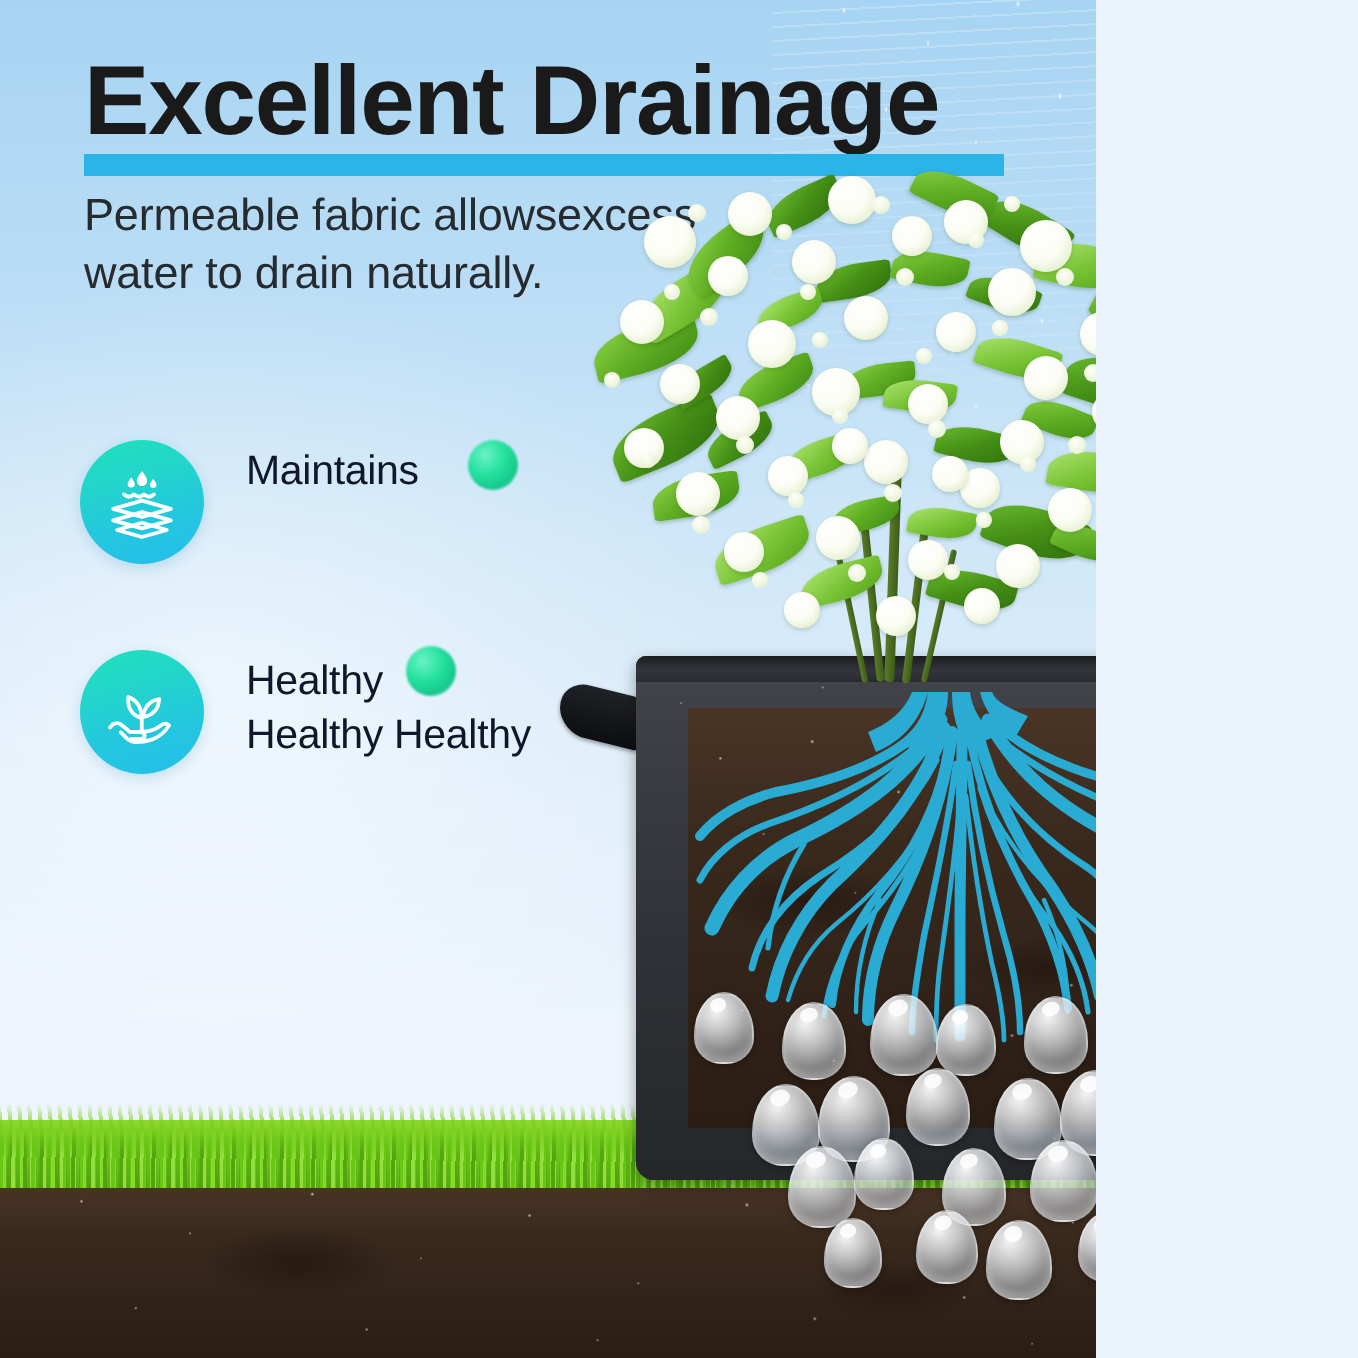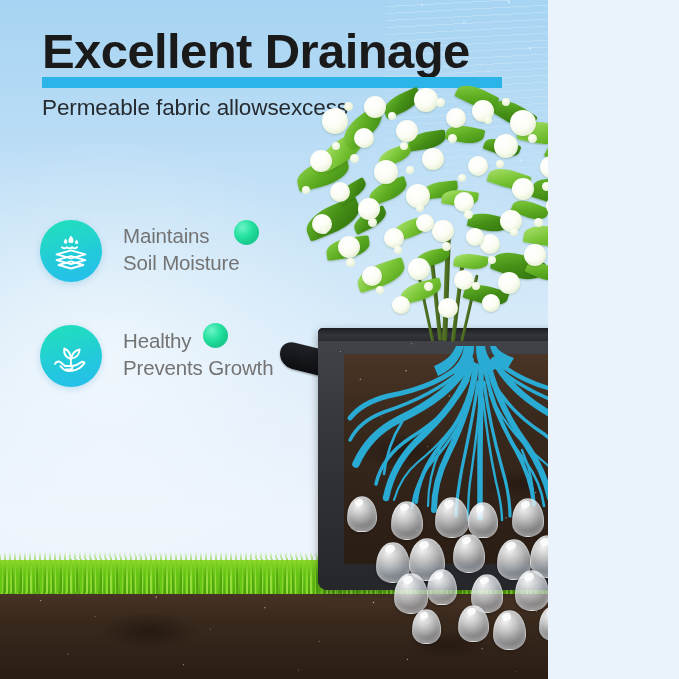--- a/index.html
+++ b/index.html
@@ -83,21 +83,21 @@
   .features{position:absolute;left:40px;top:218px;width:280px;}
   .feature{position:relative;height:105px;}
   .feature .badge{
     position:absolute;left:0;top:2px;width:62px;height:62px;border-radius:50%;
     background:linear-gradient(165deg,#1fe0bb 0%,#22d6c9 30%,#23c8dd 62%,#25bdec 100%);
     box-shadow:0 2px 7px rgba(40,140,190,.22);
   }
   .feature .badge svg{position:absolute;left:11px;top:11px;width:40px;height:40px;}
   .feature .ftext{
     position:absolute;left:83px;top:4px;width:200px;
-    font-size:20.5px;color:#737373;line-height:1.33;letter-spacing:-.15px;
+    font-size:20.5px;color:#0f172a;line-height:1.33;letter-spacing:-.15px;
   }
   .feature .ftext span{display:block;position:relative;z-index:2;}
   .feature .greendot{
     position:absolute;width:25px;height:25px;border-radius:50%;z-index:1;
     background:radial-gradient(circle at 34% 30%,#6bf3c7 0%,#23e09d 42%,#17c98c 70%,rgba(20,190,135,.55) 100%);
     filter:blur(.4px);
   }
   #f0 .greendot{left:194px;top:2px;}
   #f1 .greendot{left:178px;top:2px;}
   #f2 .greendot{left:163px;top:0px;}
@@ -461,56 +461,56 @@
       <div class="drop" style="left: 412px; top: 609px; width: 27px; height: 32.94px;"></div>
       <div class="drop" style="left: 458px; top: 605px; width: 29px; height: 35.38px;"></div>
       <div class="drop" style="left: 493px; top: 610px; width: 31px; height: 37.82px;"></div>
       <div class="drop" style="left: 539px; top: 606px; width: 27px; height: 32.94px;"></div>
     </div>
 
   <div class="headline">Excellent Drainage</div>
   <div class="headline-rule"></div>
   <div class="subhead">
     <span>Permeable fabric allowsexcess</span>
+    <span>water to drain naturally.</span>
   </div>
 
   <div class="features">
 
     <div class="feature" id="f0">
       <div class="badge">
         <svg viewBox="0 0 40 40" fill="none" stroke="#ffffff" stroke-width="1.9" stroke-linecap="round" stroke-linejoin="round">
           <path d="M20 4.5c-1.6 2.2-2.6 3.7-2.6 4.9a2.6 2.6 0 0 0 5.2 0c0-1.2-1-2.7-2.6-4.9z" fill="#fff" stroke="none"></path>
           <path d="M14.6 7.6c-1.1 1.6-1.8 2.6-1.8 3.4a1.8 1.8 0 0 0 3.6 0c0-.8-.7-1.8-1.8-3.4z" fill="#fff" stroke="none"></path>
           <path d="M25.6 8.4c-1 1.4-1.6 2.3-1.6 3a1.6 1.6 0 1 0 3.2 0c0-.7-.6-1.6-1.6-3z" fill="#fff" stroke="none"></path>
           <path d="M11 16.2c1.6 1.5 3.4 1.5 5 0 1.6 1.5 3.4 1.5 5 0 1.6 1.5 3.4 1.5 5 0"></path>
           <path d="M20 19.3 5.6 23.4 20 27.4l14.4-4z"></path>
           <path d="M20 25.1 5.6 29.2 20 33.2l14.4-4z"></path>
           <path d="M20 30.4 7.6 34 20 37.5 32.4 34z"></path>
         </svg>
       </div>
       <div class="greendot"></div>
       <div class="ftext">
         <span>Maintains</span>
-        <span>Soil Moisture</span>
       </div>
     </div>
 
 
     <div class="feature" id="f2">
       <div class="badge">
         <svg viewBox="0 0 40 40" fill="none" stroke="#ffffff" stroke-width="1.9" stroke-linecap="round" stroke-linejoin="round">
           <path d="M19.8 23.2c0-5.4-2.2-9-6.6-10.7-.6 5.4 1.6 8.9 6.6 10.7z"></path>
           <path d="M20.4 22.6c.7-5.1 3.5-8.2 8.2-9.1-.3 5.1-3 8.1-8.2 9.1z"></path>
           <path d="M19.9 23.4v5.4"></path>
           <path d="M5.4 26.2c1.5-.9 3-.9 4.4.3l4.2 3.5h5.3c1.3 0 2 .6 2 1.7s-.7 1.7-2 1.7h-4.6"></path>
           <path d="m14.3 30c3.5 0 6.2-.1 8-.3 2.8-.3 5.2-1.5 7.4-3.2 1.3-1 2.6-.9 3.8.2-2 3.4-4.9 5.8-8.7 7.1-2.4.8-5 1.2-7.8 1.2-1.9 0-3.4-.6-4.6-1.8l-3-3"></path>
           <path d="M5.4 26.2 4 27.8"></path>
         </svg>
       </div>
       <div class="greendot"></div>
       <div class="ftext">
         <span>Healthy</span>
-        <span>Prevents Growth</span>
+        <span>Healthy Healthy</span>
       </div>
     </div>
 
   </div>
 </div>
 
 </body></html>

